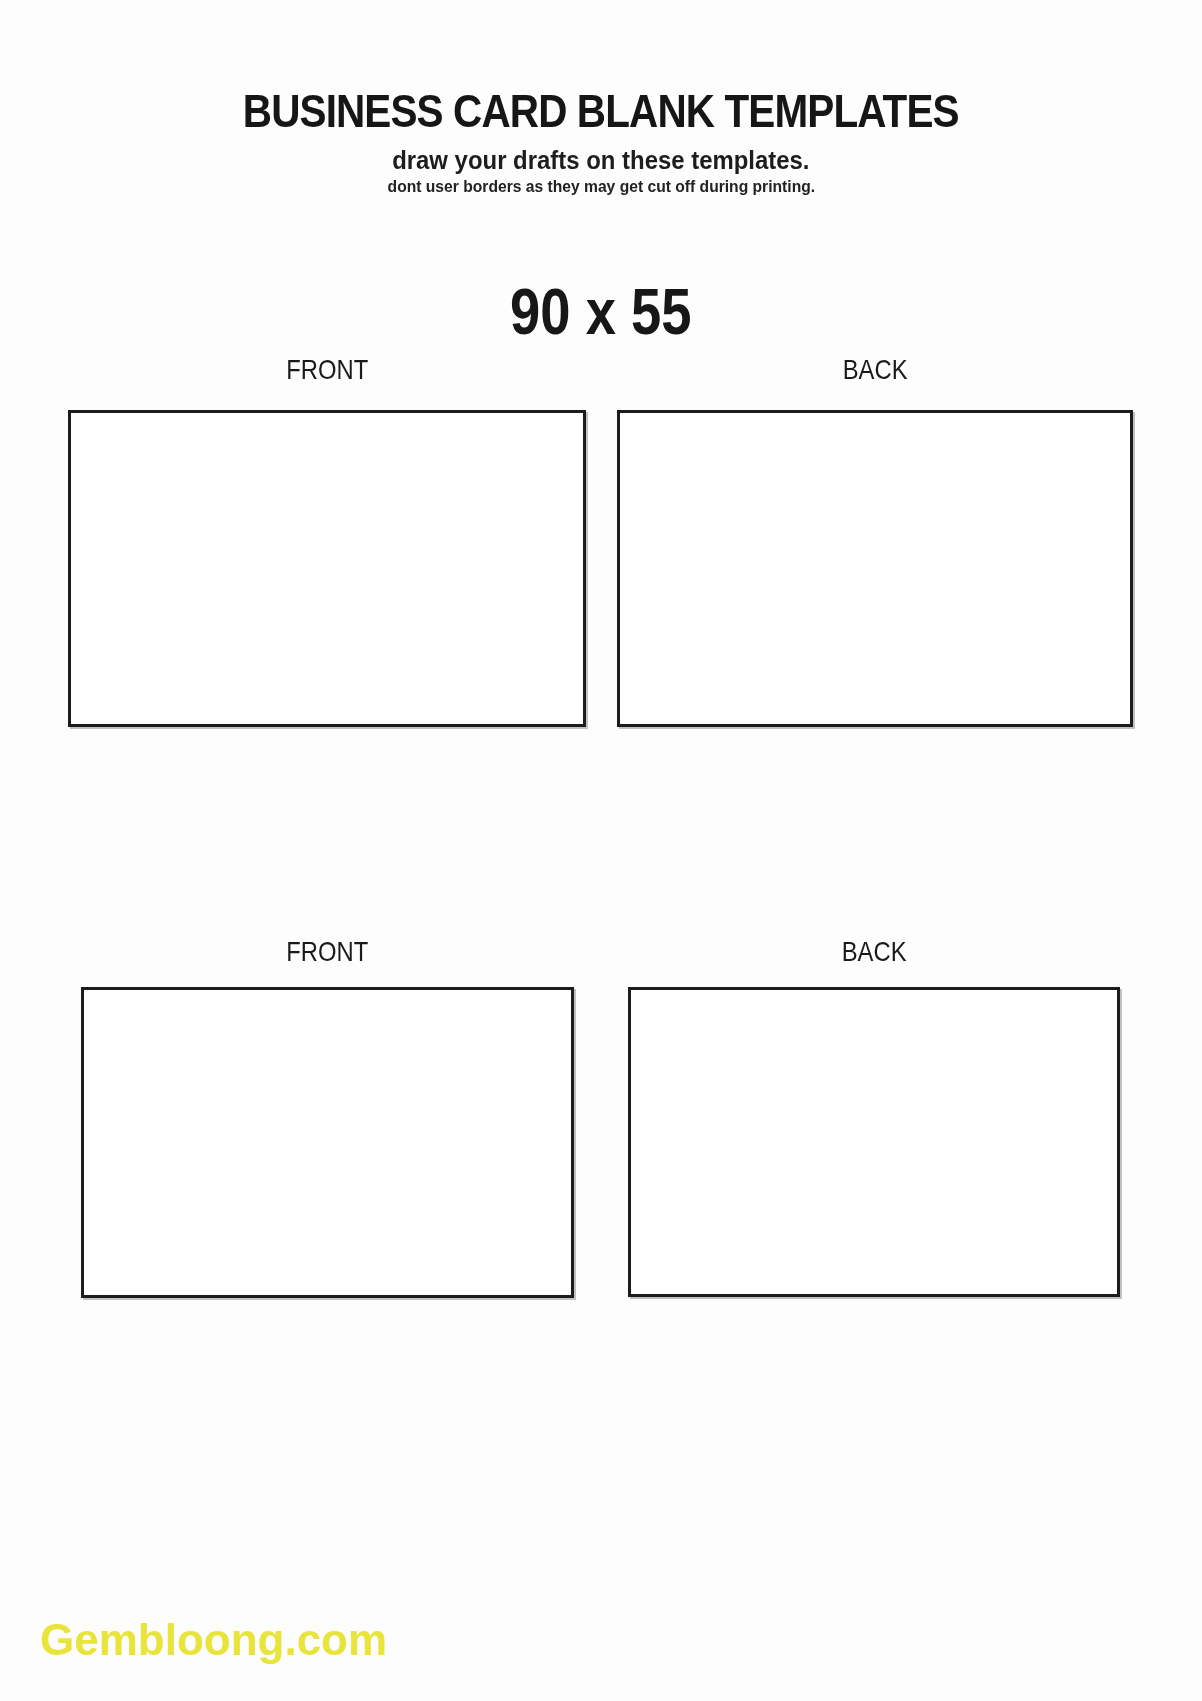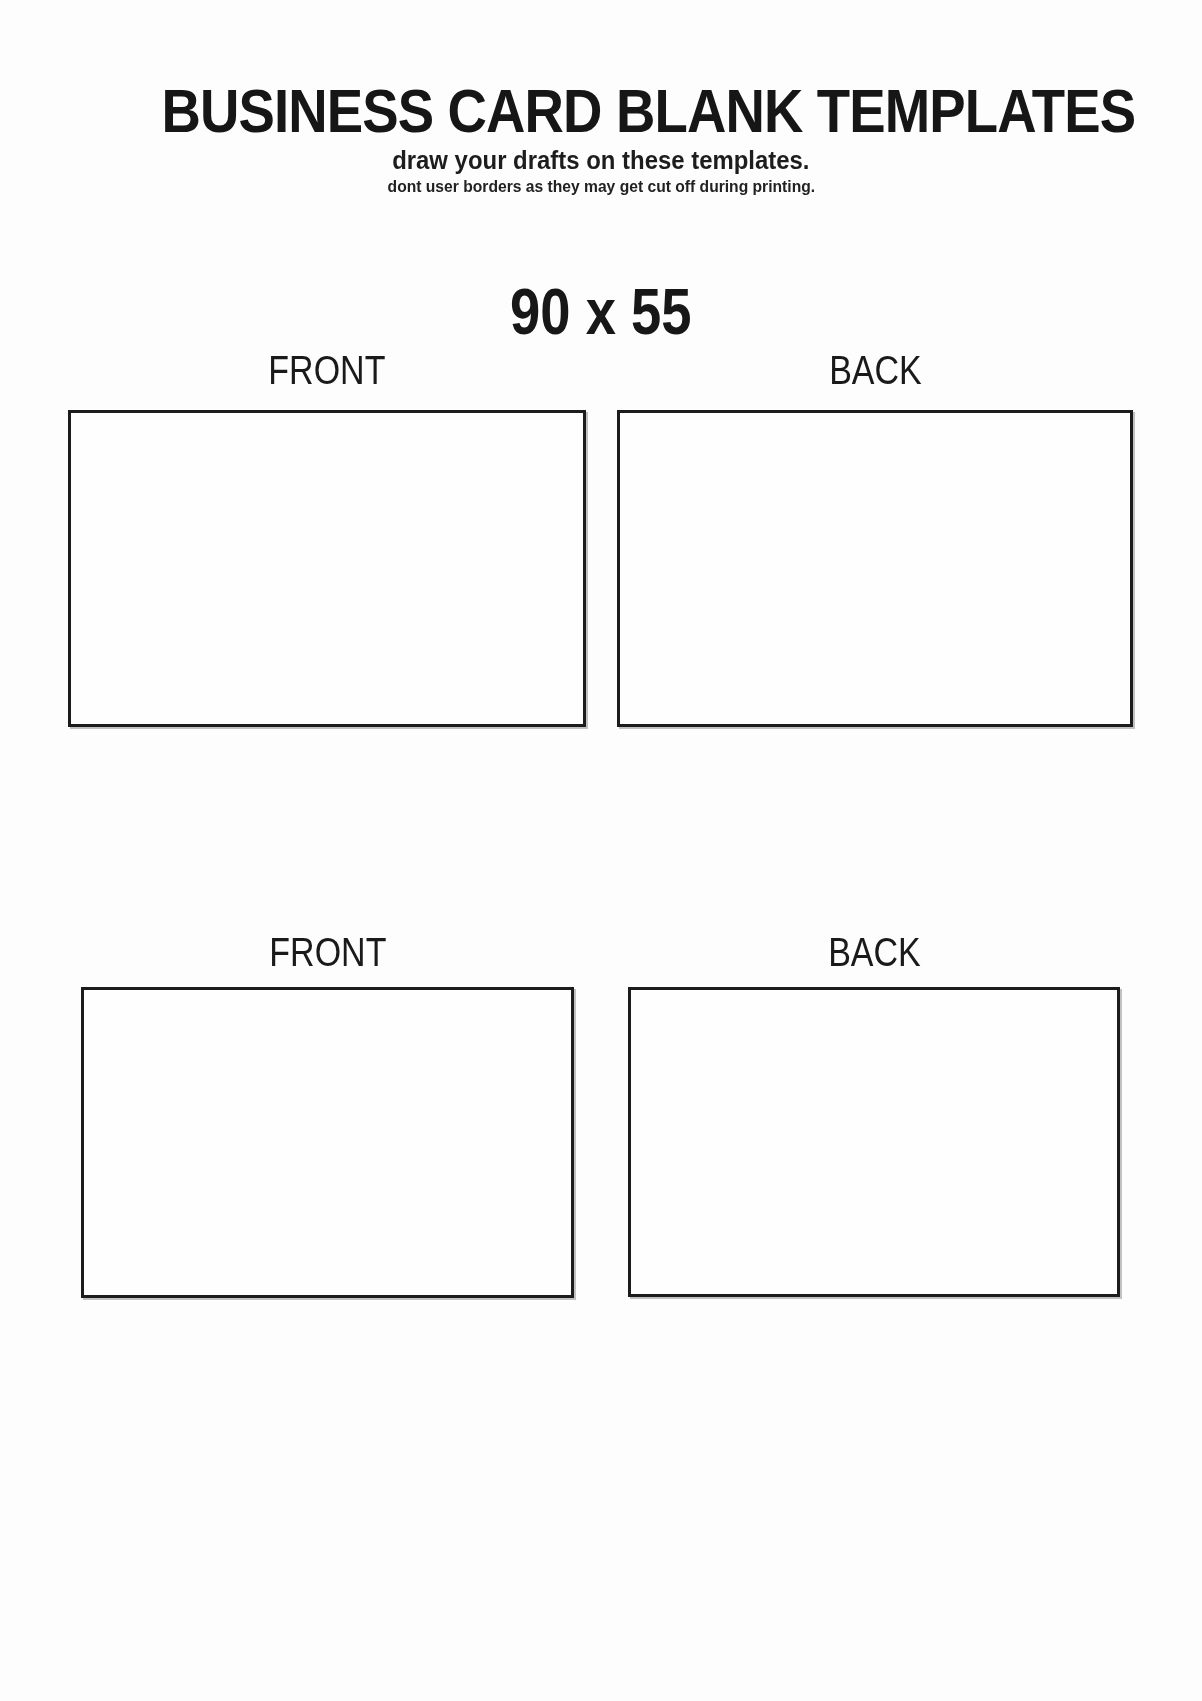--- a/index.html
+++ b/index.html
@@ -12,38 +12,38 @@
     color:#1b1b1b;
     overflow:hidden;
   }
   .centered{position:absolute;left:0;width:100%;text-align:center;}
   .condense{display:inline-block;transform:scaleX(0.88);transform-origin:center;}
   .condense-85{display:inline-block;transform:scaleX(0.85);transform-origin:center;}
   .condense-92{display:inline-block;transform:scaleX(0.92);transform-origin:center;}
 
   .doc-title{
     top:80px;
-    font-size:62px;line-height:62px;font-weight:700;
-    letter-spacing:-1px;color:#161616;text-align:right;
+    font-size:46px;line-height:62px;font-weight:700;
+    letter-spacing:-1px;color:#161616;
   }
   .doc-subtitle{
     top:146px;
     font-size:26px;line-height:28px;font-weight:700;color:#1d1d1d;
   }
   .doc-note{
     top:177px;
     font-size:17px;line-height:19px;font-weight:700;color:#222;
   }
   .size-heading{
     font-size:64px;line-height:64px;font-weight:700;color:#171717;
   }
   .card-label{
     position:absolute;
     text-align:center;
-    font-size:40px;line-height:36px;font-weight:400;
+    font-size:28px;line-height:36px;font-weight:400;
     color:#1a1a1a;
   }
   .card{
     position:absolute;
     background:#fefefe;
     border:3px solid #1c1c1c;
     box-sizing:border-box;
     box-shadow:2px 2px 0 rgba(80,80,80,0.35);
   }
   .watermark{
@@ -86,14 +86,17 @@
   <div class="card-label" style="left:81px;top:934px;width:493px;">
     <span class="condense-85">FRONT</span>
   </div>
   <div class="card-label" style="left:628px;top:934px;width:492px;">
     <span class="condense-85">BACK</span>
   </div>
 
   <div class="card" style="left:81px;top:987px;width:493px;height:311px;"></div>
   <div class="card" style="left:628px;top:987px;width:492px;height:310px;"></div>
 
+  <div class="watermark" style="color: rgb(233, 228, 60);">
+    <span>Gembloong.com</span>
+  </div>
 
 </div>
 
 </body></html>

